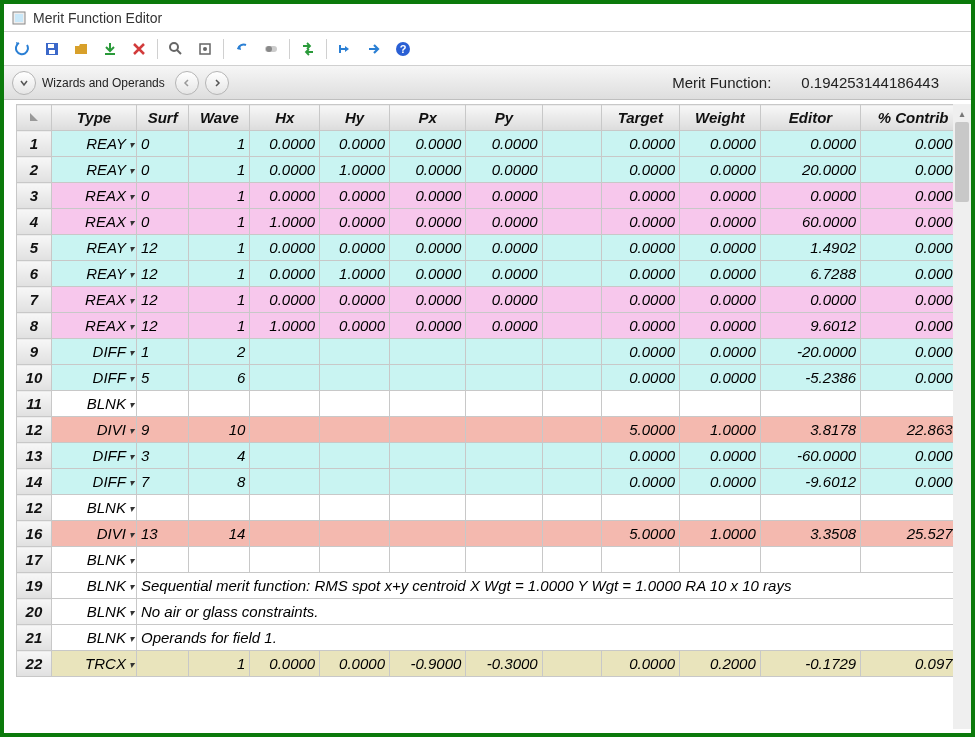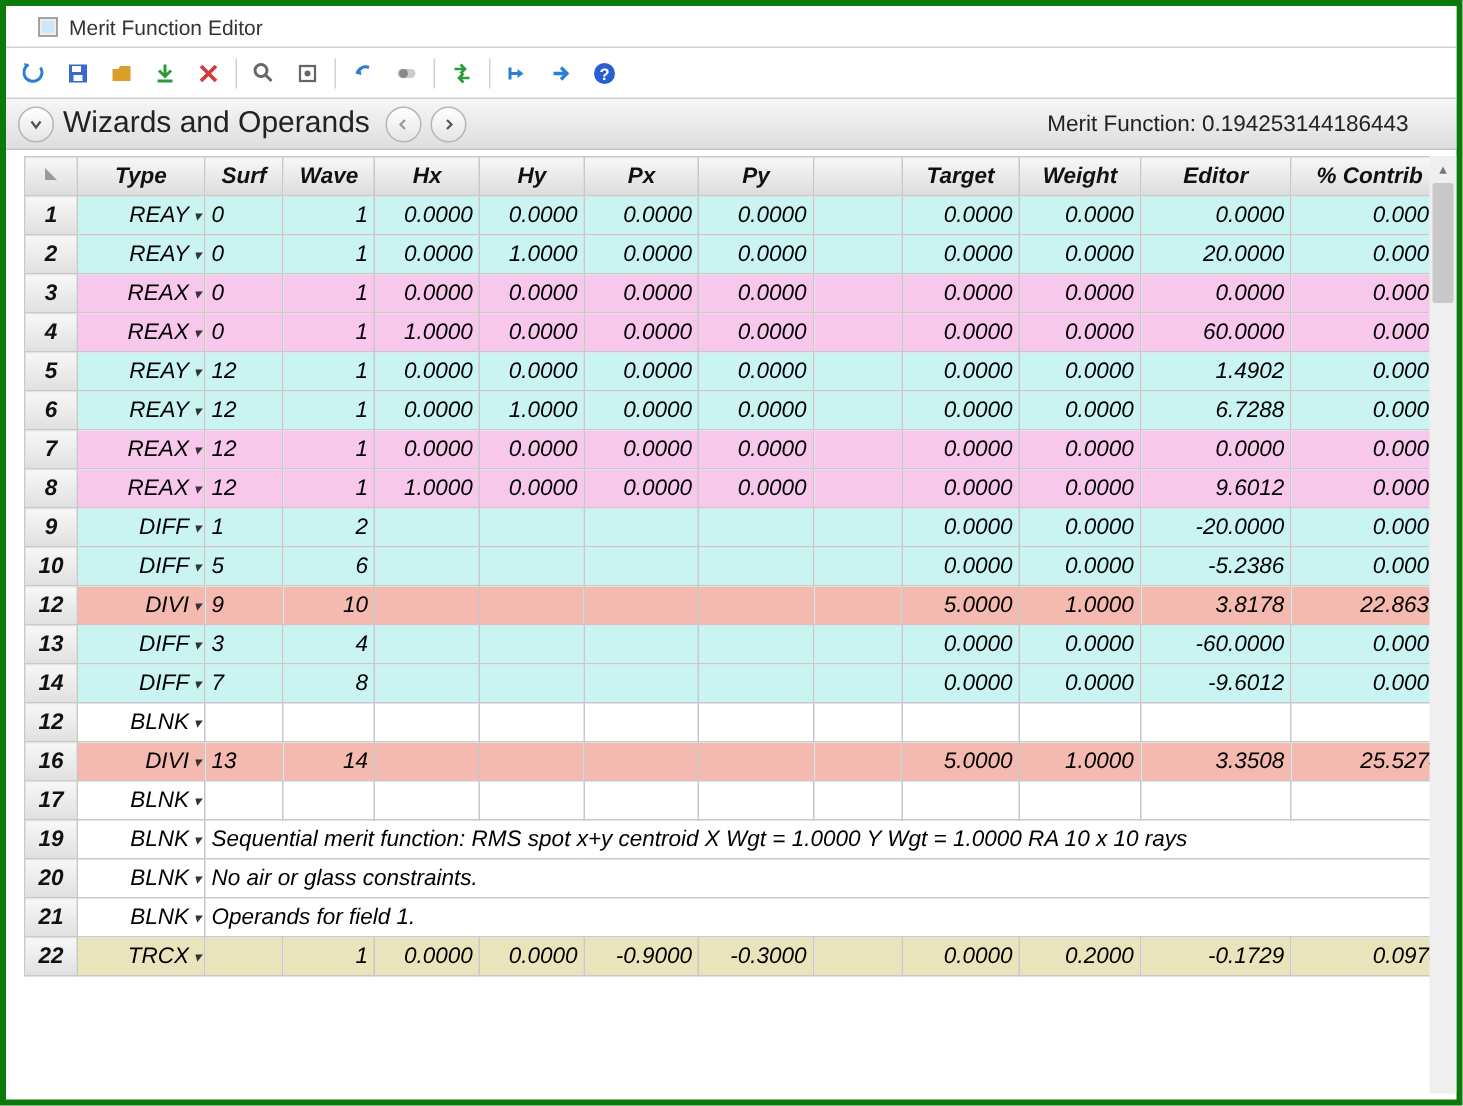--- a/index.html
+++ b/index.html
@@ -9,21 +9,21 @@
   background: #fff;
   width: 975px;
   height: 737px;
   border: 4px solid #0b7a0b;
   overflow: hidden;
   position: relative;
 }
 
 .titlebar {
   display: flex; align-items: center;
-  padding: 4px 20px;
+  padding: 4px 7px;
   background: #fff;
   border-bottom: 1px solid #d0d0d0;
   height: 28px;
 }
 .titlebar .appicon {
   width: 16px; height: 16px; margin-right: 6px;
   display: inline-flex; align-items: center; justify-content: center;
 }
 .titlebar .title { font-size: 14px; color: #333; }
 
@@ -54,23 +54,23 @@
 .roundbtn {
   width: 24px; height: 24px;
   border: 1px solid #b5b5b5;
   border-radius: 50%;
   background: linear-gradient(#fff,#e5e5e5);
   display: inline-flex; align-items: center; justify-content: center;
   cursor: pointer;
   margin-right: 6px;
   color: #555; font-size: 12px;
 }
-.wizlabel { font-size: 20px; color: #222; font-weight: 500; text-align: right; }
+.wizlabel { font-size: 12px; color: #222; font-weight: 500; text-align: right; }
 .wizspacer { flex: 1; }
-.mflabel { font-size: 15px; color: #222; margin-right: 4px;}
+.mflabel { font-size: 15px; color: #222; margin-right: 30px;}
 .mfvalue { font-size: 15px; color: #222; }
 
 
 .gridwrap {
   position: absolute;
   top: 100px; left: 12px; right: 4px; bottom: 4px;
   overflow: hidden;
   border-right: 1px solid #ccc;
 }
 .grid {
@@ -446,20 +446,35 @@
           <td class="data num"></td>
           <td class="data num"></td>
           <td class="data num"></td>
           <td class="data num"></td>
           <td class="data num"></td>
           <td class="data num">0.0000</td>
           <td class="data num">0.0000</td>
           <td class="data num">-5.2386</td>
           <td class="data num">0.0000</td>
         </tr>
+        <tr class="row-white">
+          <td class="rowhdr">11</td>
+          <td class="typecell data"><span>BLNK</span><span class="caret">▾</span></td>
+          <td class="data lnum"></td>
+          <td class="data num"></td>
+          <td class="data num"></td>
+          <td class="data num"></td>
+          <td class="data num"></td>
+          <td class="data num"></td>
+          <td class="data num"></td>
+          <td class="data num"></td>
+          <td class="data num"></td>
+          <td class="data num"></td>
+          <td class="data num"></td>
+        </tr>
         <tr class="row-salmon">
           <td class="rowhdr">12</td>
           <td class="typecell data"><span>DIVI</span><span class="caret">▾</span></td>
           <td class="data lnum">9</td>
           <td class="data num">10</td>
           <td class="data num"></td>
           <td class="data num"></td>
           <td class="data num"></td>
           <td class="data num"></td>
           <td class="data num"></td>

